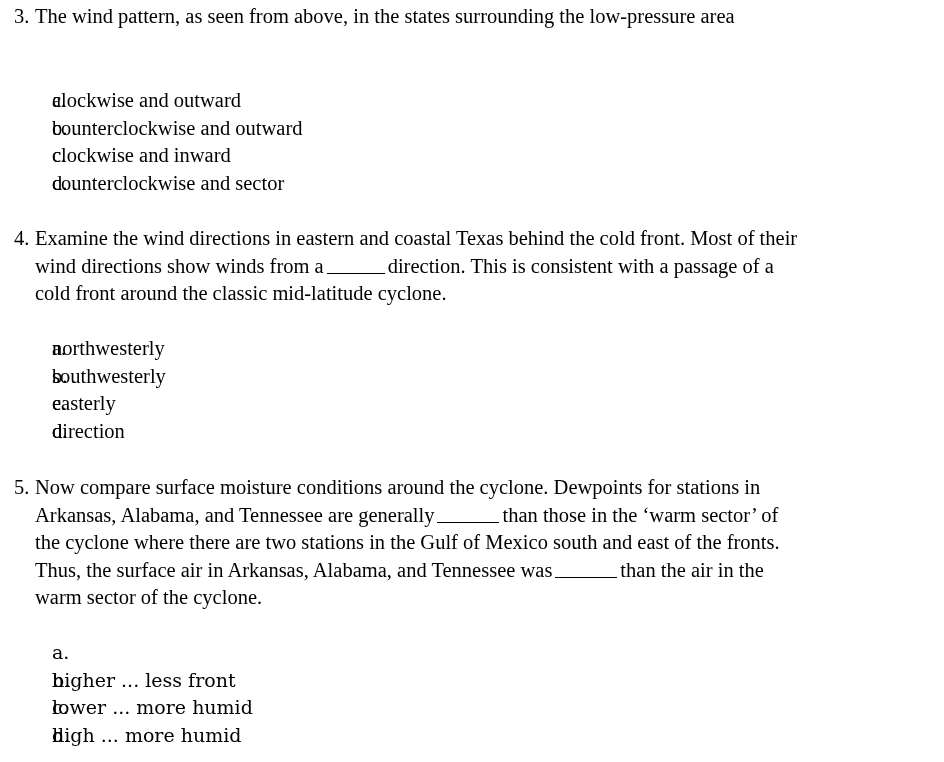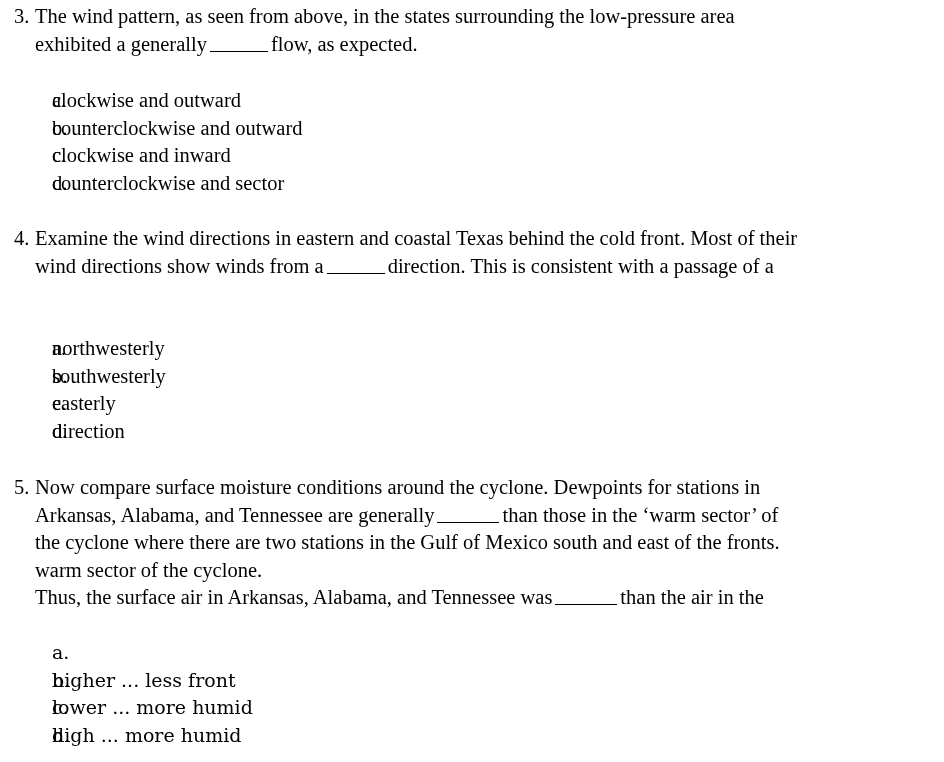--- a/index.html
+++ b/index.html
@@ -118,23 +118,20 @@
 <body>
 
 <div id="page">
 
   <div class="blk-q3 question">
     <div class="q-number">3.</div>
     <div class="q-body">
       <div class="q-line">
         <span>The wind pattern, as seen from above, in the states surrounding the low-pressure area</span>
       </div>
-      <div class="q-line">
-        <span>exhibited a generally</span><span class="blank"></span><span>flow, as expected.</span>
-      </div>
     </div>
   </div>
 
   <ul class="blk-q3-opts options">
     <li class="option">
       <span class="opt-letter">a.</span>
       <span class="opt-text">clockwise and outward</span>
     </li>
     <li class="option">
       <span class="opt-letter">b.</span>
@@ -152,20 +149,23 @@
 
   <div class="blk-q4 question">
     <div class="q-number">4.</div>
     <div class="q-body">
       <div class="q-line">
         <span>Examine the wind directions in eastern and coastal Texas behind the cold front. Most of their</span>
       </div>
       <div class="q-line">
         <span>wind directions show winds from a</span><span class="blank"></span><span>direction. This is consistent with a passage of a</span>
       </div>
+      <div class="q-line">
+        <span>cold front around the classic mid-latitude cyclone.</span>
+      </div>
     </div>
   </div>
 
   <ul class="blk-q4-opts options">
     <li class="option">
       <span class="opt-letter">a.</span>
       <span class="opt-text">northwesterly</span>
     </li>
     <li class="option">
       <span class="opt-letter">b.</span>
@@ -187,24 +187,24 @@
       <div class="q-line">
         <span>Now compare surface moisture conditions around the cyclone. Dewpoints for stations in</span>
       </div>
       <div class="q-line">
         <span>Arkansas, Alabama, and Tennessee are generally</span><span class="blank blank-wide"></span><span>than those in the ‘warm sector’ of</span>
       </div>
       <div class="q-line">
         <span>the cyclone where there are two stations in the Gulf of Mexico south and east of the fronts.</span>
       </div>
       <div class="q-line">
+        <span>Thus, the surface air in Arkansas, Alabama, and Tennessee was</span><span class="blank blank-wide"></span><span>than the air in the</span>
+      </div>
+      <div class="q-line">
         <span>warm sector of the cyclone.</span>
-      </div>
-      <div class="q-line">
-        <span>Thus, the surface air in Arkansas, Alabama, and Tennessee was</span><span class="blank blank-wide"></span><span>than the air in the</span>
       </div>
     </div>
   </div>
 
   <ul class="blk-q5-opts options alt-face">
     <li class="option">
       <span class="opt-letter">a.</span>
     </li>
     <li class="option">
       <span class="opt-letter">b.</span>

